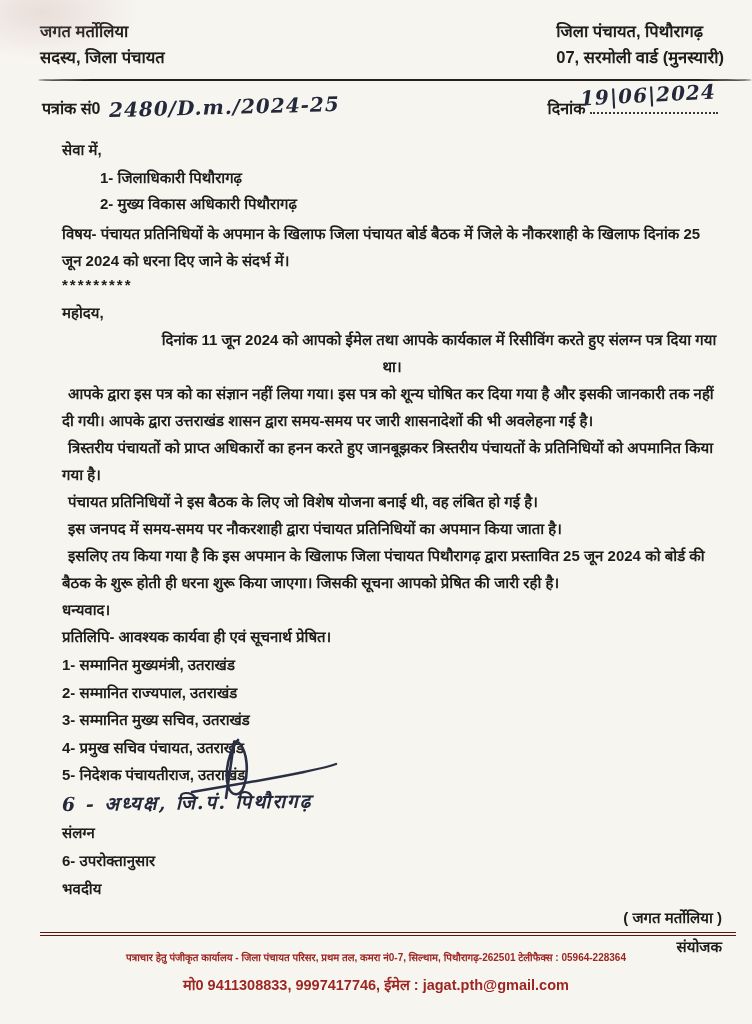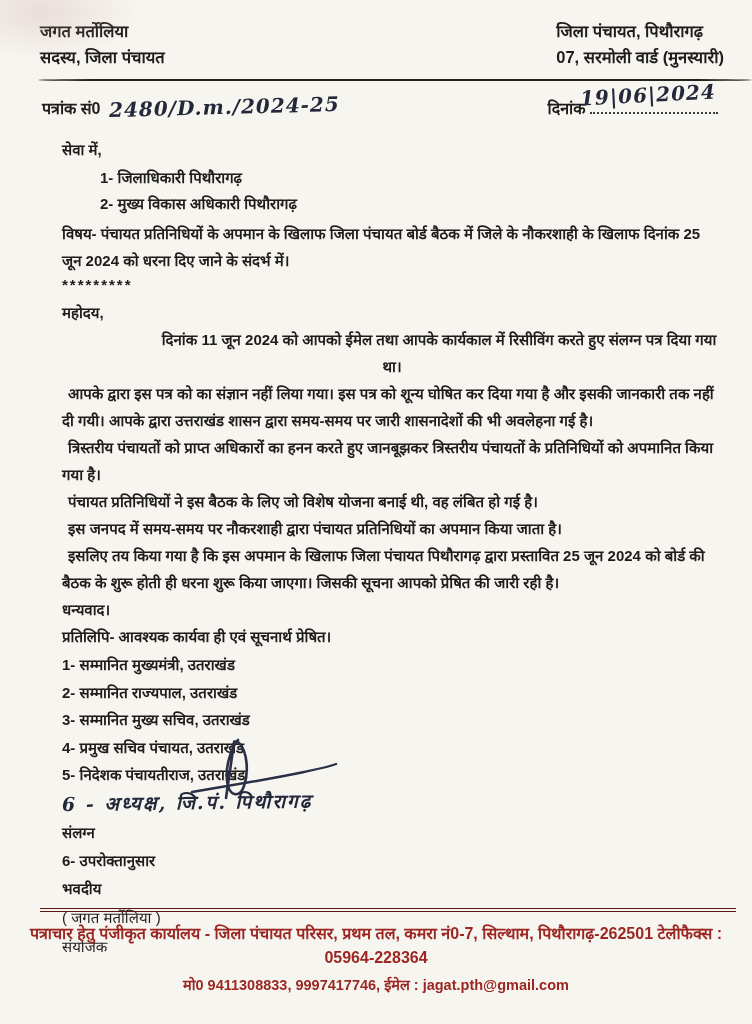--- a/index.html
+++ b/index.html
@@ -97,21 +97,21 @@
   .copy-heading { line-height: 28px; }
   .copy-list div { line-height: 27.5px; }
   .hand-line {
     font-size: 19px;
     line-height: 30px;
     transform: rotate(-0.8deg);
     transform-origin: left center;
     letter-spacing: 2px;
   }
   .enclosure, .enclosure-item, .closing { line-height: 28px; }
-  .sig-name, .sig-role, .org-name { line-height: 29px; font-weight: 400; }
+  .sig-name, .sig-role, .org-name { line-height: 29px; font-weight: 700; text-align: right; }
 
   .signature-svg {
     position: absolute;
     left: 186px;
     top: 736px;
     pointer-events: none;
   }
 
   
   .footer {
@@ -120,21 +120,21 @@
     bottom: 24px;
     padding: 0 10px;
     text-align: center;
     color: #9c2722;
     font-weight: 700;
   }
   .footer-rule {
     margin: 0 6px 10px 30px;
     border-top: 4px double #5d1512;
   }
-  .footer-line1 { font-size: 16px; line-height: 24px; }
+  .footer-line1 { font-size: 10px; line-height: 24px; }
   .footer-line2 { font-size: 14.5px; line-height: 30px; }
 </style>
 </head>
 <body>
 
 <div class="page">
 
   <div class="letterhead">
     <div class="left">
       <div>जगत मर्तोलिया</div>

